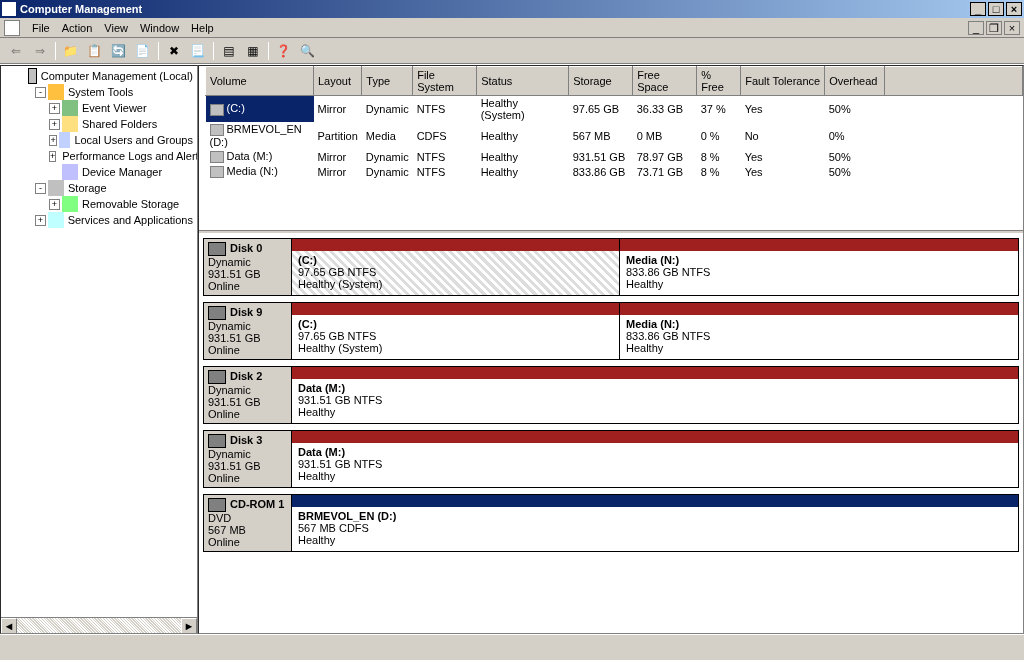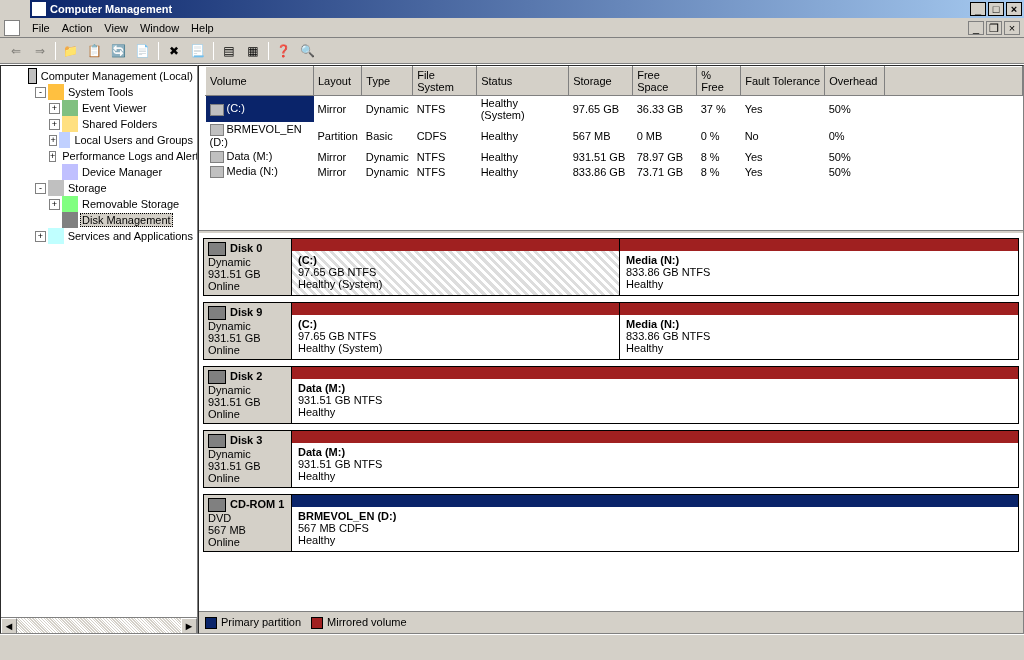--- a/index.html
+++ b/index.html
@@ -1,19 +1,19 @@
 <!DOCTYPE html>
 <html><head>
 <meta charset="utf-8">
 <style>
 * { box-sizing: border-box; margin: 0; padding: 0; font-family: Tahoma, Arial, sans-serif; font-size: 11px; }
 body { background: #d4d0c8; width: 1024px; height: 660px; overflow: hidden; }
 
 
-.titlebar { height: 18px; background: linear-gradient(to right, #0a246a, #a6caf0); color: white; display: flex; align-items: center; padding: 0 2px; font-weight: bold; margin-left: 30px; }
+.titlebar { height: 18px; background: linear-gradient(to right, #0a246a, #a6caf0); color: white; display: flex; align-items: center; padding: 0 2px; font-weight: bold; }
 .titlebar .icon { width: 14px; height: 14px; background: #fff; margin-right: 4px; display:inline-block; }
 .titlebar .spacer { flex: 1; }
 .win-btns { display: flex; }
 .win-btn { width: 16px; height: 14px; background: #d4d0c8; border: 1px solid #000; margin-left: 2px; text-align:center; line-height:12px; font-family: Arial; color:#000; cursor:default;}
 
 
 .menubar { height: 20px; background: #d4d0c8; display: flex; align-items: center; padding: 0 4px; border-bottom:1px solid #808080;}
 .menu-item { padding: 2px 6px; cursor: default; }
 
 .doc-btns { margin-left:auto; display:flex; }
@@ -191,25 +191,20 @@
         </div>
       <div class="tree-node ind1">
           <span class="exp">-</span>
           <span class="nicon" style="background:#c0c0c0;"></span>
           <span class="label">Storage</span>
         </div>
       <div class="tree-node ind2">
           <span class="exp">+</span>
           <span class="nicon" style="background:#80ff80;"></span>
           <span class="label">Removable Storage</span>
-        </div>
-      <div class="tree-node ind2 selected">
-          <span class="noexp"></span>
-          <span class="nicon" style="background:#808080;"></span>
-          <span class="label">Disk Management</span>
         </div>
       <div class="tree-node ind1">
           <span class="exp">+</span>
           <span class="nicon" style="background:#c0ffff;"></span>
           <span class="label">Services and Applications</span>
         </div>
     </div>
     <div class="hscroll" style="position:absolute;bottom:0;left:0;right:0;">
       <div class="scrbtn">◄</div>
         <div class="scrtrack"></div>
@@ -246,21 +241,21 @@
               <td>97.65 GB</td>
               <td>36.33 GB</td>
               <td>37 %</td>
               <td>Yes</td>
               <td>50%</td>
               <td></td>
             </tr>
             <tr>
               <td class="first"><span class="vicon"></span>BRMEVOL_EN (D:)</td>
               <td>Partition</td>
-              <td>Basic</td>
+              <td>Media</td>
               <td>CDFS</td>
               <td>Healthy</td>
               <td>567 MB</td>
               <td>0 MB</td>
               <td>0 %</td>
               <td>No</td>
               <td>0%</td>
               <td></td>
             </tr>
             <tr>
@@ -379,20 +374,16 @@
               <div class="strip-seg c-blue" style="width: 327px;"></div>
               <div class="strip-seg c-blue" style="flex: 1 1 0%;"></div>
             </div>
             <div class="part-row">
               <div class="part-box" style="width: 327px; border-left: none;"><b>BRMEVOL_EN (D:)</b><br>567 MB CDFS<br>Healthy</div>
             </div>
           </div>
         </div>
       </div>
 
-    <div class="legend">
-      <span><span class="legend-swatch c-blue"></span><span>Primary partition</span></span>
-      <span><span class="legend-swatch c-maroon"></span><span>Mirrored volume</span></span>
-    </div>
   </div>
 </div>
 
 <div class="statusbar"></div>
 
 </body></html>

